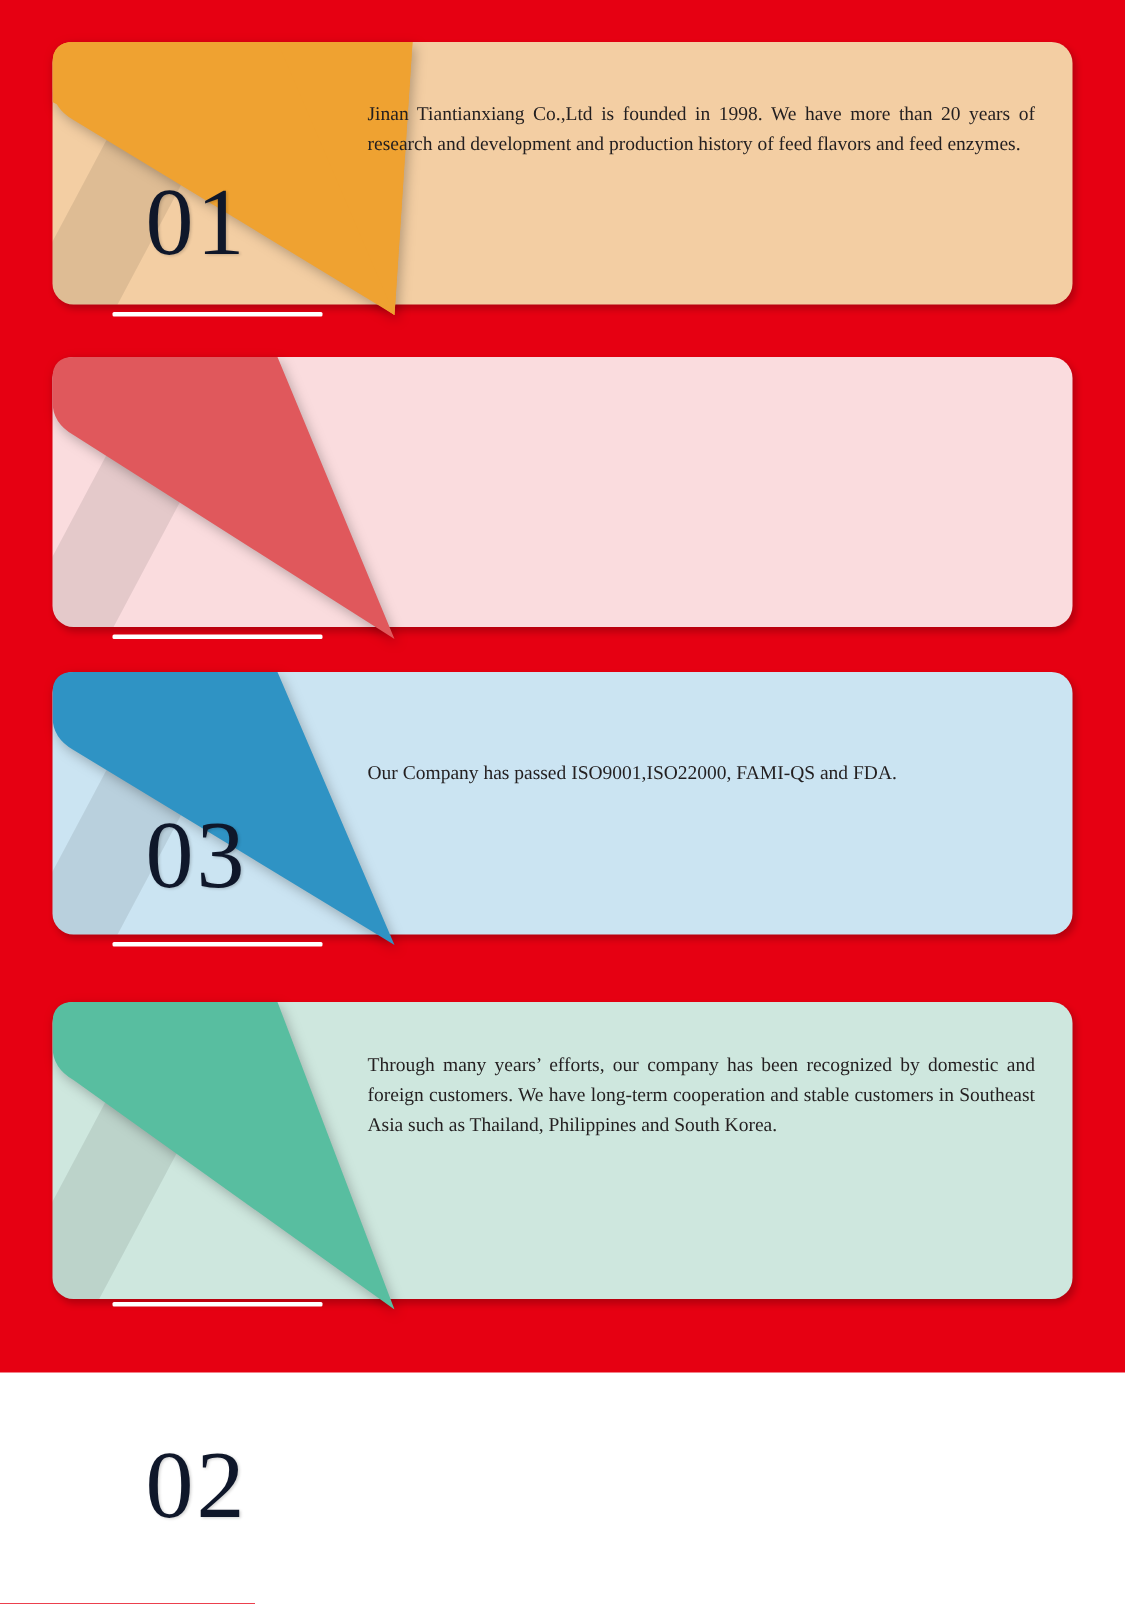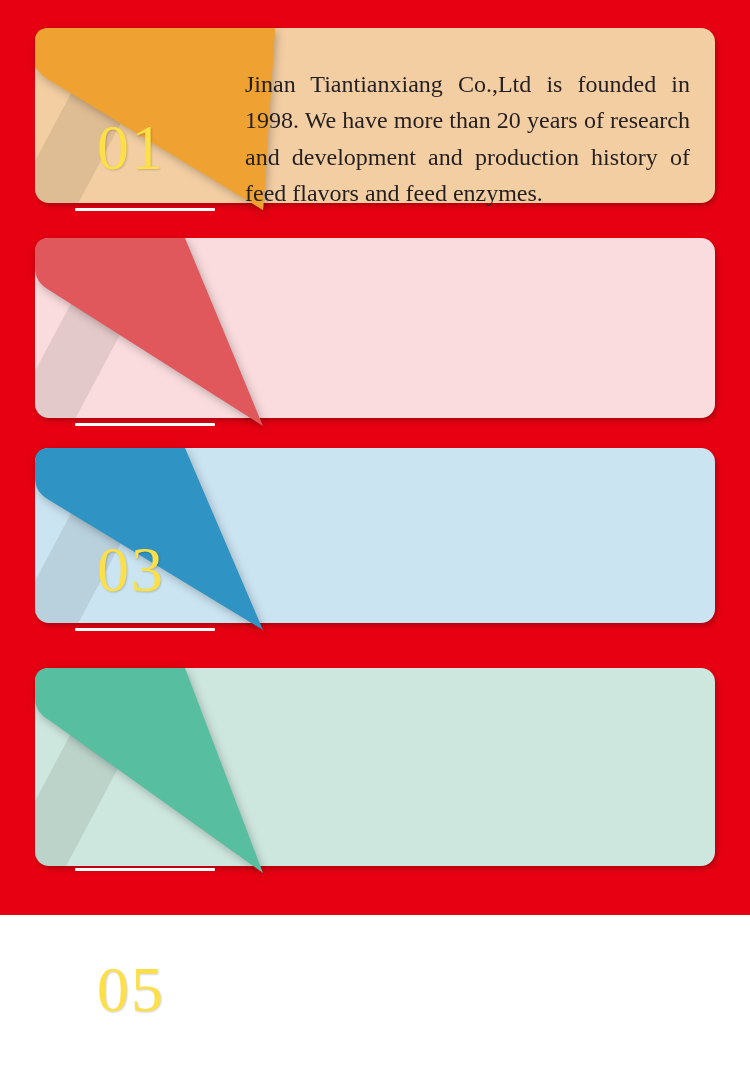--- a/index.html
+++ b/index.html
@@ -31,40 +31,40 @@
   }
   
   .card .wedge{
     position:absolute;left:0;top:0;
     filter:drop-shadow(2px 3px 4px rgba(0,0,0,.25));
   }
   .card .wedge svg{display:block;}
 
   .card .num{
     position:absolute;
-    color:#fde047;
+    color:#0f172a;
     font-family:"Liberation Serif",serif;
     font-size:64px;
     font-weight:400;
     letter-spacing:2px;
     line-height:1;
     z-index:4;
     text-shadow:1px 1px 2px rgba(0,0,0,.18);
   }
   .card .rule{
     position:absolute;
     height:3px;background:#ffffff;
     z-index:4;
     border-radius:1px;
   }
   .card .body{
     position:absolute;
     color:#231f20;
     font-family:"Liberation Serif",serif;
-    font-size:24px;
+    font-size:13px;
     line-height:1.52;
     z-index:3;
     text-align:justify;
   }
 
   
   #card1{top:28px;height:175px;}
   #card2{top:238px;height:180px;}
   #card3{top:448px;height:175px;}
   #card4{top:668px;height:198px;}
@@ -118,36 +118,38 @@
   <div class="card" id="card3">
     <div class="panel" style="background:#cbe4f2;"></div>
     <div class="band">
       <i style="left:92px;top:-40px;width:58px;height:300px;transform:rotate(28deg);transform-origin:top left;"></i>
     </div>
     <div class="wedge">
       <svg width="265" height="182" viewBox="0 0 265 182">
         <path d="M0 14 Q0 0 14 0 L150 0 L228 182 L14 52 Q0 44 0 30 Z" fill="#2f93c4"></path>
       </svg>
     </div>
-    <div class="num">05</div>
+    <div class="num">02</div>
     <div class="rule" style="left:40px;top:180px;width:140px;"></div>
+    <div class="body" style="left:210px;top:57px;width:450px;text-align:left;">Our Company has passed ISO9001,ISO22000, FAMI-QS and FDA.</div>
   </div>
 
   <div class="card" id="card4">
     <div class="panel" style="background:#cee7de;"></div>
     <div class="band">
       <i style="left:92px;top:-40px;width:58px;height:320px;transform:rotate(28deg);transform-origin:top left;"></i>
     </div>
     <div class="wedge">
       <svg width="265" height="205" viewBox="0 0 265 205">
         <path d="M0 14 Q0 0 14 0 L150 0 L228 205 L14 52 Q0 44 0 30 Z" fill="#58bea0"></path>
       </svg>
     </div>
 
     <div class="rule" style="left:40px;top:200px;width:140px;"></div>
+    <div class="body" style="left:210px;top:32px;width:445px;">Through many years’ efforts, our company has been recognized by domestic and foreign customers. We have long-term cooperation and stable customers in Southeast Asia such as Thailand, Philippines and South Korea.</div>
   </div>
 
   <div id="footer">
 
     
 
     
 
   </div>
 

